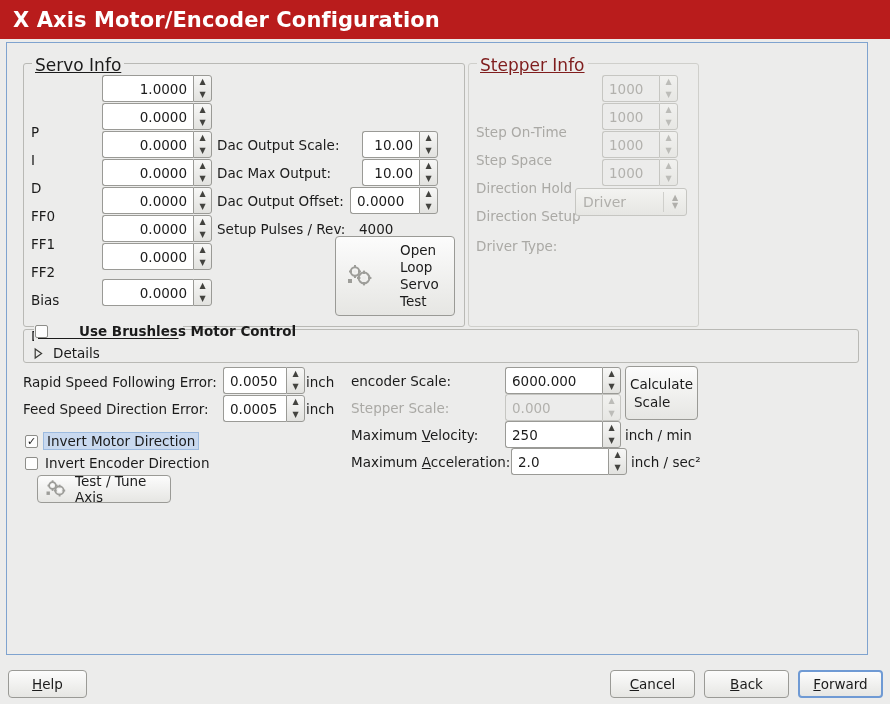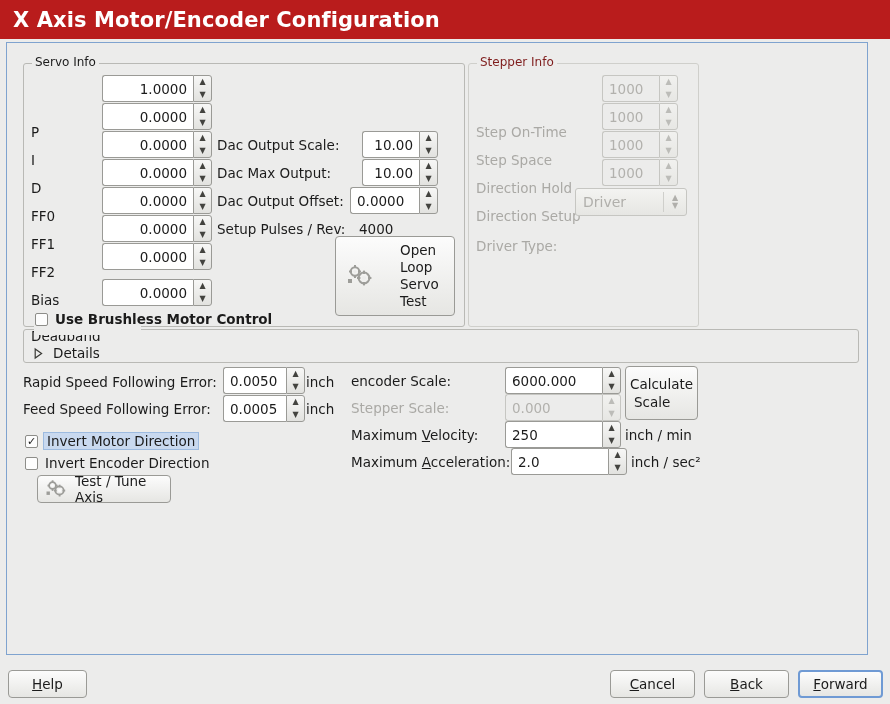--- a/index.html
+++ b/index.html
@@ -34,22 +34,23 @@
     position:absolute;
     border:1px solid #b9b9b5;
     border-radius:3px;
     box-sizing:border-box;
     background:transparent;
   }
   .groupbox > .legend{
     position:absolute;top:-9px;left:8px;
     background:#ececeb;
     padding:0 3px;
-    font-size:12px;
+    font-size:17px;
     white-space:nowrap;
+    text-decoration:underline;
   }
   .legend.dim{color:#7f1d1d;}
   
   .lbl{position:absolute;white-space:nowrap;font-size:13.5px;line-height:15px;}
   .lbl.dim{color:#aaa9a5;}
   
   .spin{position:absolute;display:flex;align-items:stretch;height:27px;}
   .spin .fld{
     flex:1 1 auto;
     border:1px solid #9a9a96;
@@ -312,21 +313,21 @@
     <div class="csep"></div>
     <div class="carr">
         <span>▲</span>
         <span>▼</span>
       </div>
   </div>
 
   <div class="groupbox" style="left:16px;top:286px;width:836px;height:34px;">
     <div class="legend" style="left:10px;padding:0 4px;">&nbsp;&nbsp;&nbsp;&nbsp;&nbsp;&nbsp;&nbsp;&nbsp;&nbsp;&nbsp;&nbsp;&nbsp;&nbsp;&nbsp;&nbsp;&nbsp;&nbsp;&nbsp;&nbsp;&nbsp;&nbsp;&nbsp;&nbsp;&nbsp;&nbsp;&nbsp;</div>
   </div>
-  <div class="cb" style="left:28px;top:268px;">
+  <div class="cb" style="left:28px;top:280px;gap:24px;">
     <div class="box"></div>
     <div class="txt bold">Use Brushless Motor Control</div>
   </div>
   <div class="expander" style="left:26px;top:302px;">
     <span>
       <svg class="triicon" width="11" height="13" viewBox="0 0 11 13">
           <path d="M2.2 2.0 L8.6 6.5 L2.2 11.0 Z" fill="none" stroke="#3a3a36" stroke-width="1.2"></path>
         </svg>
     </span>
     <span class="txt">Details</span>
@@ -335,21 +336,21 @@
   <div class="lbl" style="left:16px;top:332px;">Rapid Speed Following Error:</div>
   <div class="spin" style="left:216px;top:324px;width:82px;">
     <div class="fld">0.0050</div>
     <div class="btns">
         <div class="ar up">▲</div>
         <div class="ar dn">▼</div>
       </div>
   </div>
   <div class="lbl" style="left:299px;top:332px;">inch</div>
 
-  <div class="lbl" style="left:16px;top:359px;">Feed Speed Following Error:</div>
+  <div class="lbl" style="left:16px;top:359px;">Feed Speed Direction Error:</div>
   <div class="spin" style="left:216px;top:352px;width:82px;">
     <div class="fld">0.0005</div>
     <div class="btns">
         <div class="ar up">▲</div>
         <div class="ar dn">▼</div>
       </div>
   </div>
   <div class="lbl" style="left:299px;top:359px;">inch</div>
 
   <div class="cb" style="left:18px;top:389px;">

